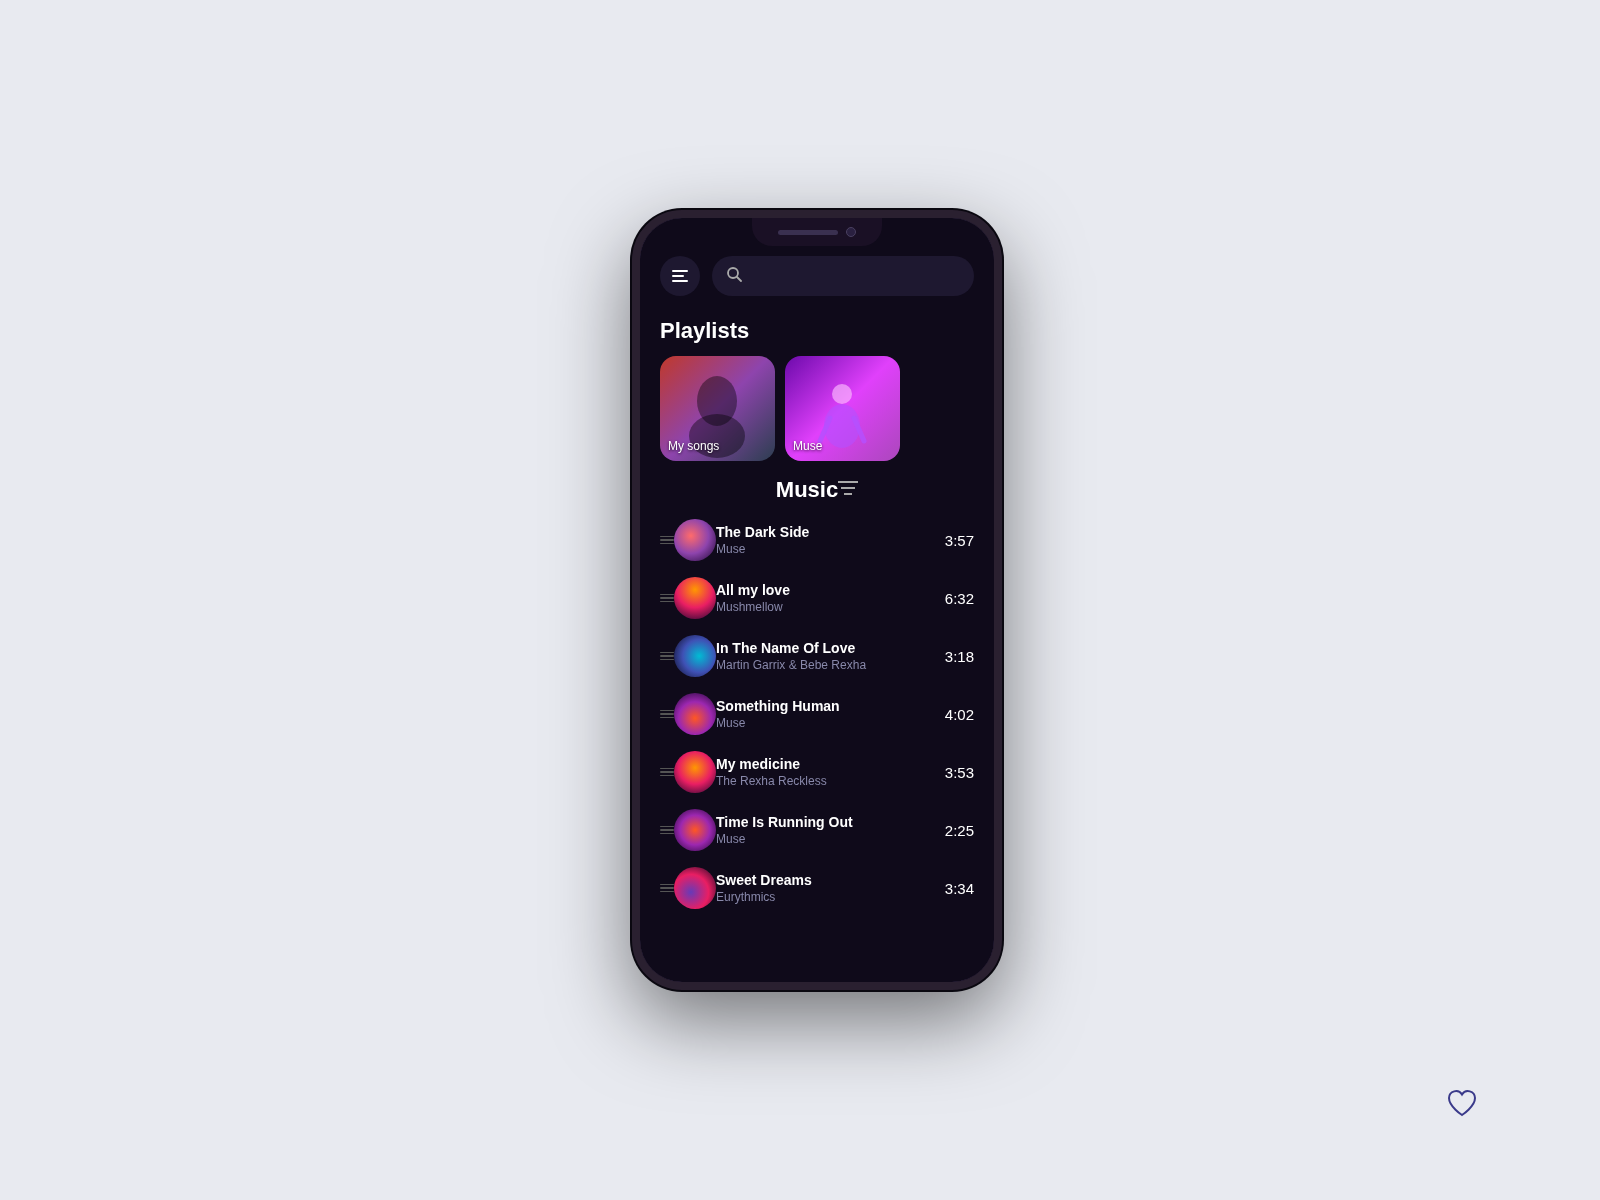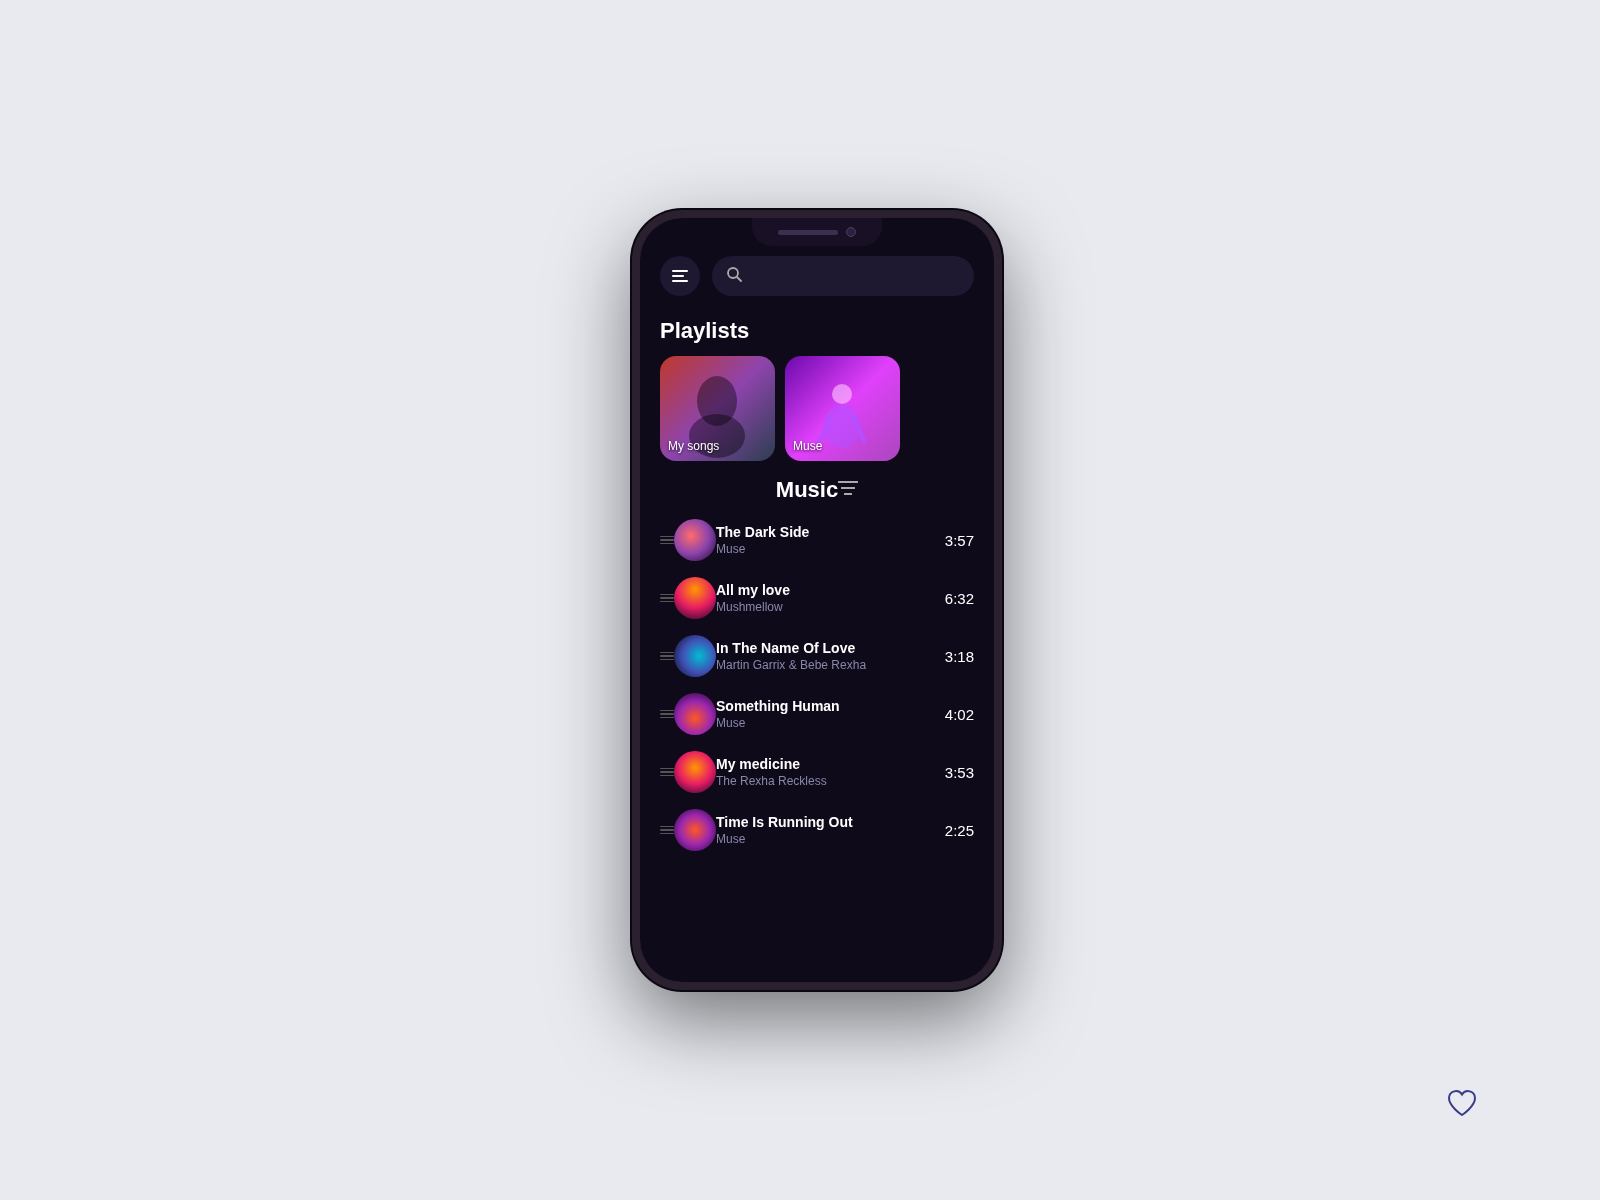--- a/index.html
+++ b/index.html
@@ -454,20 +454,33 @@
               <div class="drag-line"></div>
             </div>
             <div class="track-art art-7"></div>
             <div class="track-info">
               <div class="track-name">Time Is Running Out</div>
               <div class="track-artist">Muse</div>
             </div>
             <div class="track-duration">2:25</div>
           </div>
 
+          <div class="track-item">
+            <div class="drag-handle">
+              <div class="drag-line"></div>
+              <div class="drag-line"></div>
+              <div class="drag-line"></div>
+            </div>
+            <div class="track-art art-8"></div>
+            <div class="track-info">
+              <div class="track-name">Sweet Dreams</div>
+              <div class="track-artist">Eurythmics</div>
+            </div>
+            <div class="track-duration">3:34</div>
+          </div>
 
         </div>
       </div>
 
     </div>
   </div>
 
 </div>
 
 </body></html>

